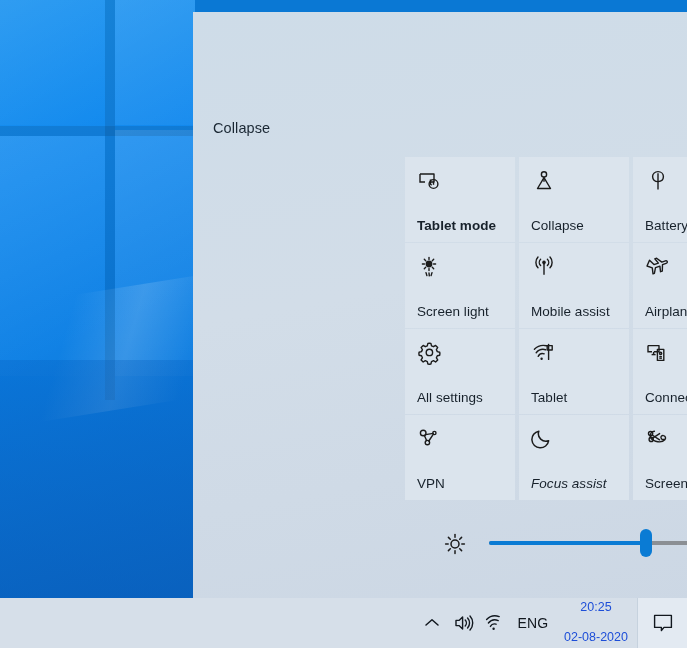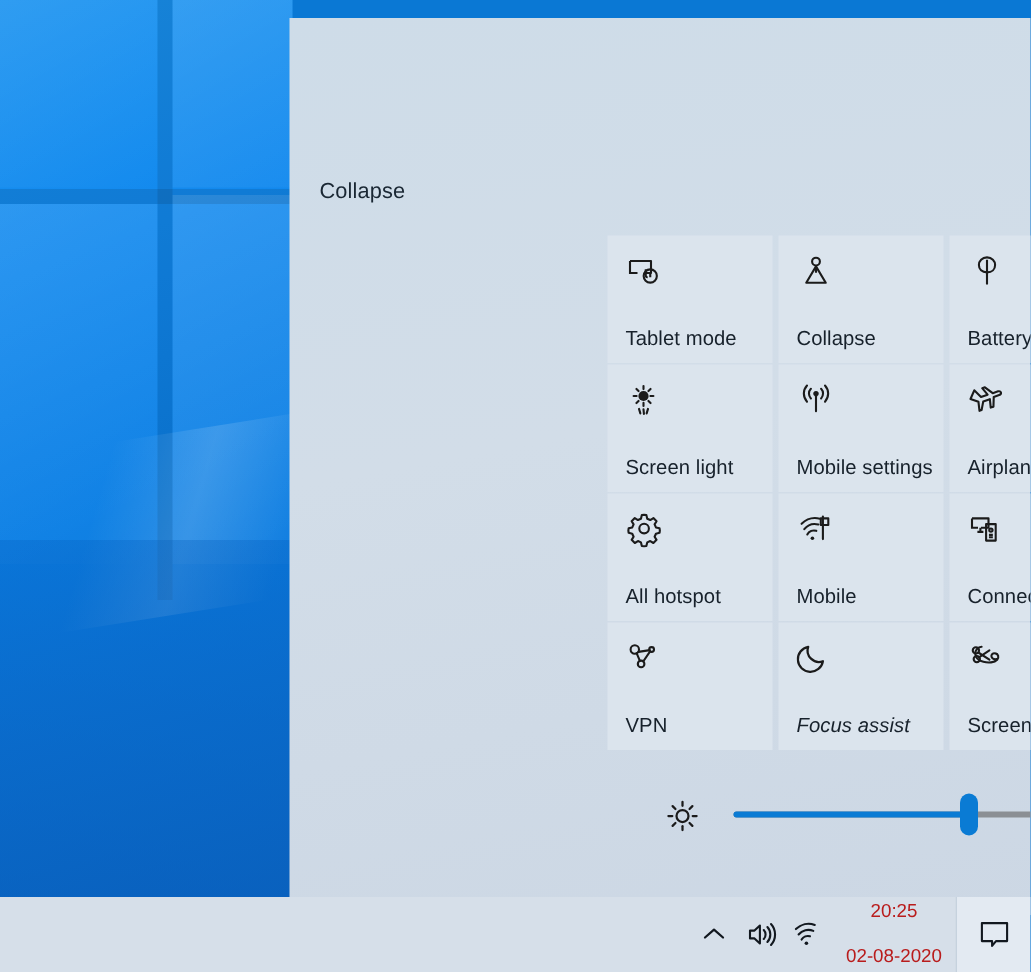--- a/index.html
+++ b/index.html
@@ -132,21 +132,21 @@
   .tray-icon { width:22px; height:22px; }
   .tray-icon svg { display:block; width:100%; height:100%; }
   #tray-chevron { width:30px; }
   #tray-volume  { width:32px; }
   #tray-network { width:32px; }
   #tray-lang {
     width:44px; font-size:14px; color:#12181f; letter-spacing:.2px;
   }
   #tray-clock {
     width:82px; flex-direction:column; gap:14px;
-    font-size:12.5px; color:#b91c1c; line-height:1.25;
+    font-size:12.5px; color:#1d4ed8; line-height:1.25;
   }
   #tray-clock .clk-time, #tray-clock .clk-date { display:block; text-align:center; }
   #tray-notifications {
     width:50px; height:50px;
     background:#e3eaf2;
     border-left:1px solid #c6d2de;
   }
   #tray-notifications .tray-icon { width:24px; height:24px; }
 </style>
 </head>
@@ -166,21 +166,21 @@
   </div>
 
   <div id="action-center">
 
     <div id="collapse-row">
       <button id="collapse-button">Collapse</button>
     </div>
 
     <div id="tile-grid">
 
-      <button class="tile" style="left:0px;top:0px;">
+      <button class="tile" style="left:0px;top:0px;font-weight:bold;">
         <span class="t-icon">
           <svg viewBox="0 0 26 26" fill="none" stroke="currentColor" stroke-width="1.4">
             <path d="M3 6h14v8h-4" stroke-linejoin="round"></path>
             <path d="M3 6v8h5"></path>
             <path d="M13.5 11.5v4.2c0 .6.5 1.1 1.1 1.1h.2"></path>
             <circle cx="16.5" cy="16" r="4.4"></circle>
             <path d="M16.5 13.4v3.4"></path>
           </svg>
         </span>
         <span class="t-label">Tablet mode</span>
@@ -233,54 +233,54 @@
         <span class="t-icon">
           <svg viewBox="0 0 26 26" fill="none" stroke="currentColor" stroke-width="1.4">
             <circle cx="13" cy="8.4" r="1.8" fill="currentColor" stroke="none"></circle>
             <path d="M13 10.2v10" stroke-linecap="round"></path>
             <path d="M9.6 5.2a4.6 4.6 0 000 6.4" stroke-linecap="round"></path>
             <path d="M16.4 5.2a4.6 4.6 0 010 6.4" stroke-linecap="round"></path>
             <path d="M7 3a8 8 0 000 10.8" stroke-linecap="round"></path>
             <path d="M19 3a8 8 0 010 10.8" stroke-linecap="round"></path>
           </svg>
         </span>
-        <span class="t-label">Mobile settings</span>
+        <span class="t-label">Mobile assist</span>
       </button>
 
       <button class="tile" style="left:228px;top:86px;">
         <span class="t-icon">
           <svg viewBox="0 0 26 26" fill="none" stroke="currentColor" stroke-width="1.4">
             <path d="M4.5 6.2 9 10.6l4.4-1.5-3.6-4.3 1.8-.6 5.2 3.9 3.6-1.2c.9-.3 1.7.1 1.9.8.2.7-.3 1.4-1.2 1.7l-3.6 1.2-.2 6.5-1.8.6-.6-5.6-4.4 1.5-1.1 5.8-1.4.5-.7-6-5.3-1.9z" stroke-linejoin="round"></path>
           </svg>
         </span>
         <span class="t-label">Airplane mode</span>
       </button>
 
       <button class="tile" style="left:0px;top:172px;">
         <span class="t-icon">
           <svg viewBox="0 0 26 26" fill="none" stroke="currentColor" stroke-width="1.4">
             <circle cx="12.4" cy="12.4" r="3.2"></circle>
             <path d="M12.4 3.2l1.5.2.6 2.4 2 .9 2.1-1.3 2.1 2.1-1.3 2.1.9 2 2.4.6.2 1.5-.2 1.5-2.4.6-.9 2 1.3 2.1-2.1 2.1-2.1-1.3-2 .9-.6 2.4-1.5.2-1.5-.2-.6-2.4-2-.9-2.1 1.3-2.1-2.1 1.3-2.1-.9-2-2.4-.6-.2-1.5.2-1.5 2.4-.6.9-2-1.3-2.1 2.1-2.1 2.1 1.3 2-.9.6-2.4z" stroke-linejoin="round"></path>
           </svg>
         </span>
-        <span class="t-label">All hotspot</span>
+        <span class="t-label">All settings</span>
       </button>
 
       <button class="tile" style="left:114px;top:172px;">
         <span class="t-icon">
           <svg viewBox="0 0 26 26" fill="none" stroke="currentColor" stroke-width="1.4">
             <path d="M3.4 9.2a13 13 0 0112.2-3.4" stroke-linecap="round"></path>
             <path d="M5.2 12.8a9 9 0 019.4-3.1" stroke-linecap="round"></path>
             <path d="M7.2 16.3a5 5 0 016-2.4" stroke-linecap="round"></path>
             <circle cx="10.6" cy="18.8" r="1.2" fill="currentColor" stroke="none"></circle>
             <path d="M17.6 4.4v15" stroke-linecap="round"></path>
             <rect x="16.2" y="5.6" width="5" height="4.4" stroke-linejoin="round"></rect>
           </svg>
         </span>
-        <span class="t-label">Mobile</span>
+        <span class="t-label">Tablet</span>
       </button>
 
       <button class="tile" style="left:228px;top:172px;">
         <span class="t-icon">
           <svg viewBox="0 0 26 26" fill="none" stroke="currentColor" stroke-width="1.4">
             <path d="M3 5.6h11v6.2H9" stroke-linejoin="round"></path>
             <path d="M3 5.6v6.2h4"></path>
             <path d="M6.6 14.6h4"></path>
             <path d="M8.6 11.8v2.8"></path>
             <rect x="12.4" y="9.4" width="6.4" height="11" stroke-linejoin="round"></rect>
@@ -380,20 +380,21 @@
         <span class="tray-icon">
           <svg viewBox="0 0 22 22" fill="none" stroke="currentColor" stroke-width="1.4">
             <path d="M2.6 7.4A12 12 0 0115.2 4.6" stroke-linecap="round"></path>
             <path d="M4.4 11A8.4 8.4 0 0114.2 8.6" stroke-linecap="round"></path>
             <path d="M6.4 14.4a4.8 4.8 0 015.6-2.2" stroke-linecap="round"></path>
             <circle cx="9.6" cy="16.8" r="1.2" fill="currentColor" stroke="none"></circle>
           </svg>
         </span>
       </div>
 
+      <div class="tray-item" id="tray-lang">ENG</div>
 
       <div class="tray-item" id="tray-clock">
         <span class="clk-time">20:25</span>
         <span class="clk-date">02-08-2020</span>
       </div>
 
       <div class="tray-item" id="tray-notifications">
         <span class="tray-icon">
           <svg viewBox="0 0 24 24" fill="none" stroke="currentColor" stroke-width="1.4">
             <path d="M3.6 4.4h16.8v12H13l-2.6 3.2v-3.2H3.6z" stroke-linejoin="round"></path>

